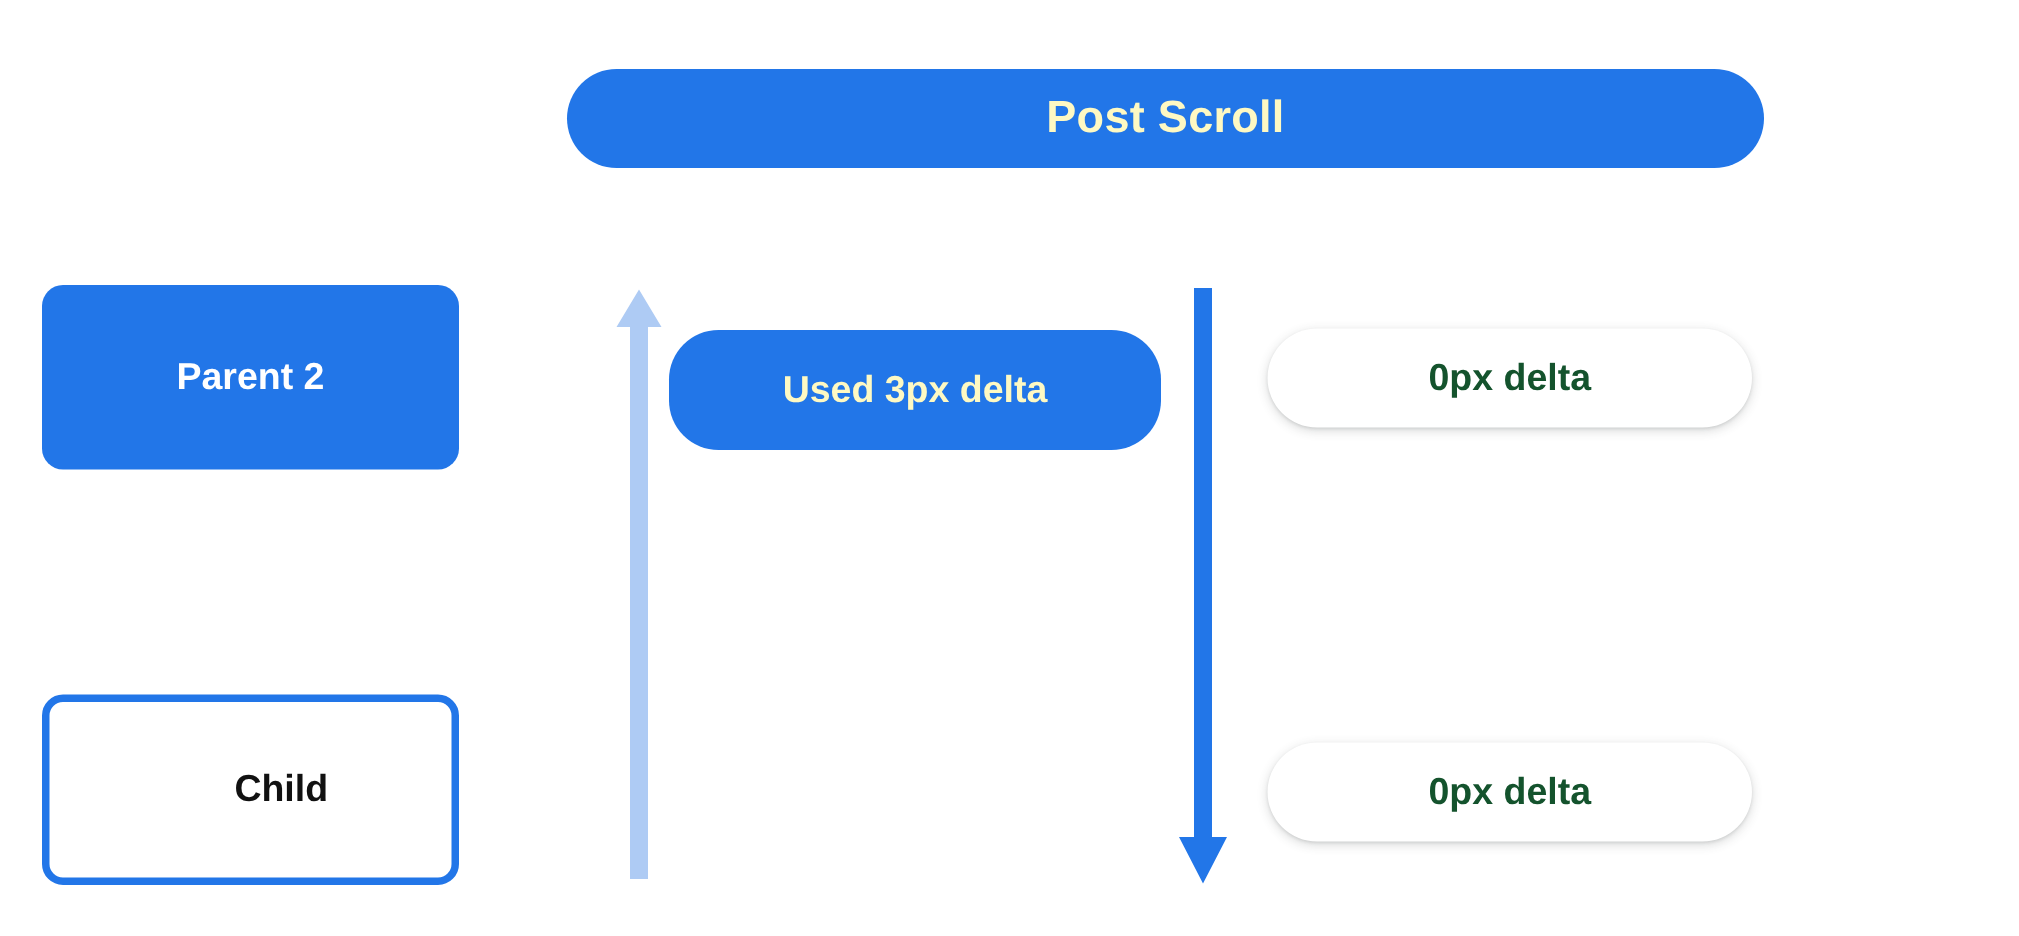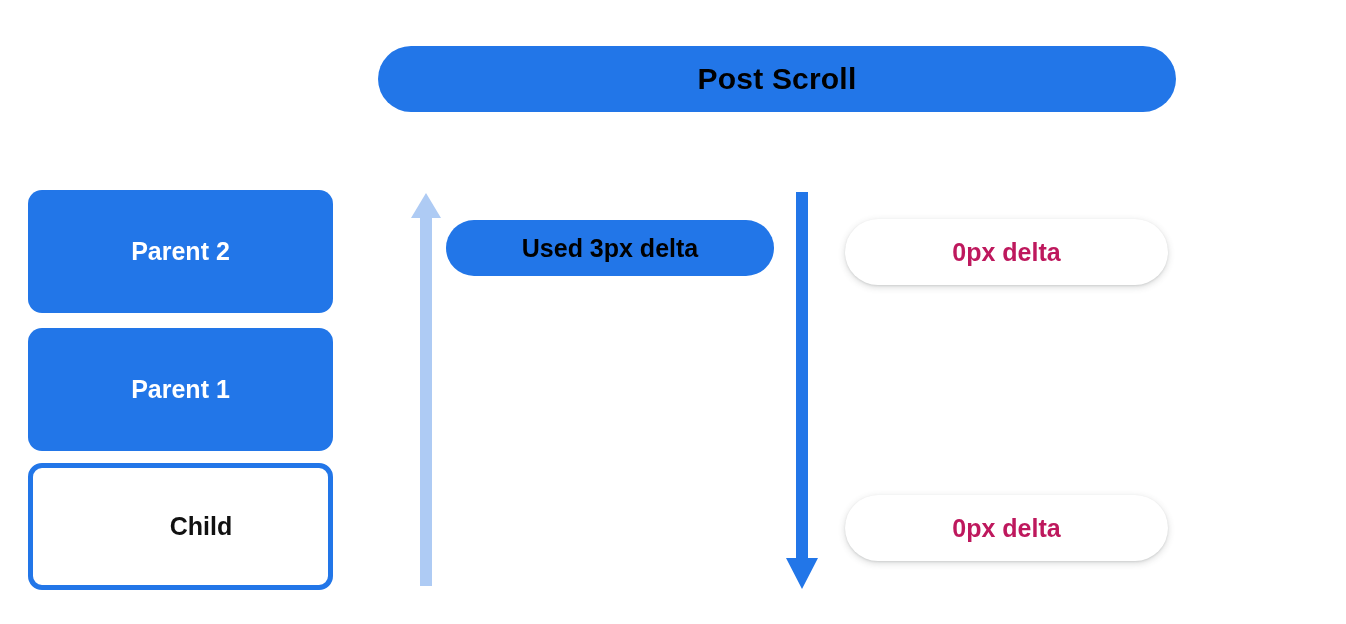--- a/index.html
+++ b/index.html
@@ -33,30 +33,30 @@
   }
 
   
   .banner {
     left: 378px;
     top: 46px;
     width: 798px;
     height: 66px;
     background: #2276e8;
     border-radius: 33px;
-    color: #000000;
+    color: #fef9c3;
     font-size: 30px;
     font-weight: 700;
     letter-spacing: 0.2px;
   }
 
   
   .stackbox {
     left: 28px;
-    width: 305px;
+    width: 278px;
     height: 123px;
     border-radius: 14px;
     font-size: 25px;
     font-weight: 700;
   }
   .stackbox.filled {
     background: #2276e8;
     color: #ffffff;
   }
   .stackbox.outlined {
@@ -67,38 +67,38 @@
     padding-left: 41px;
   }
   .stack-parent2 { top: 190px; }
   .stack-parent1 { top: 328px; }
   .stack-child   { top: 463px; height: 127px; }
 
   
   .pill-blue {
     left: 446px;
     width: 328px;
-    height: 56px;
+    height: 80px;
     border-radius: 33px;
     background: #2276e8;
-    color: #000000;
+    color: #fef9c3;
     font-size: 25px;
     font-weight: 700;
   }
   .pill-used3  { top: 220px; }
   .pill-nodelta { top: 358px; }
 
   
   .pill-white {
     left: 845px;
     width: 323px;
     height: 66px;
     border-radius: 33px;
     background: #ffffff;
-    color: #be185d;
+    color: #14532d;
     font-size: 25px;
     font-weight: 600;
     box-shadow: 0 2px 7px rgba(60, 64, 67, 0.20),
                 0 1px 2px rgba(60, 64, 67, 0.12);
   }
   .pill-white-top    { top: 219px; }
   .pill-white-bottom { top: 495px; }
 
   
   .arrow {
@@ -119,21 +119,20 @@
 </style>
 </head>
 <body>
 
 <div id="canvas">
 
   <div class="node banner">Post Scroll</div>
 
   <div class="node stackbox filled stack-parent2">Parent 2</div>
 
-  <div class="node stackbox filled stack-parent1">Parent 1</div>
 
   <div class="node stackbox outlined stack-child">Child</div>
 
   <svg class="arrow arrow-up-light" viewBox="0 0 40 394" xmlns="http://www.w3.org/2000/svg">
     <polygon points="20,1 35,26 26,26 26,394 14,394 14,26 5,26" fill="#aecbf4"></polygon>
   </svg>
 
   <svg class="arrow arrow-down-dark" viewBox="0 0 42 398" xmlns="http://www.w3.org/2000/svg">
     <polygon points="15,0 27,0 27,366 37,366 21,397 5,366 15,366" fill="#2276e8"></polygon>
   </svg>

